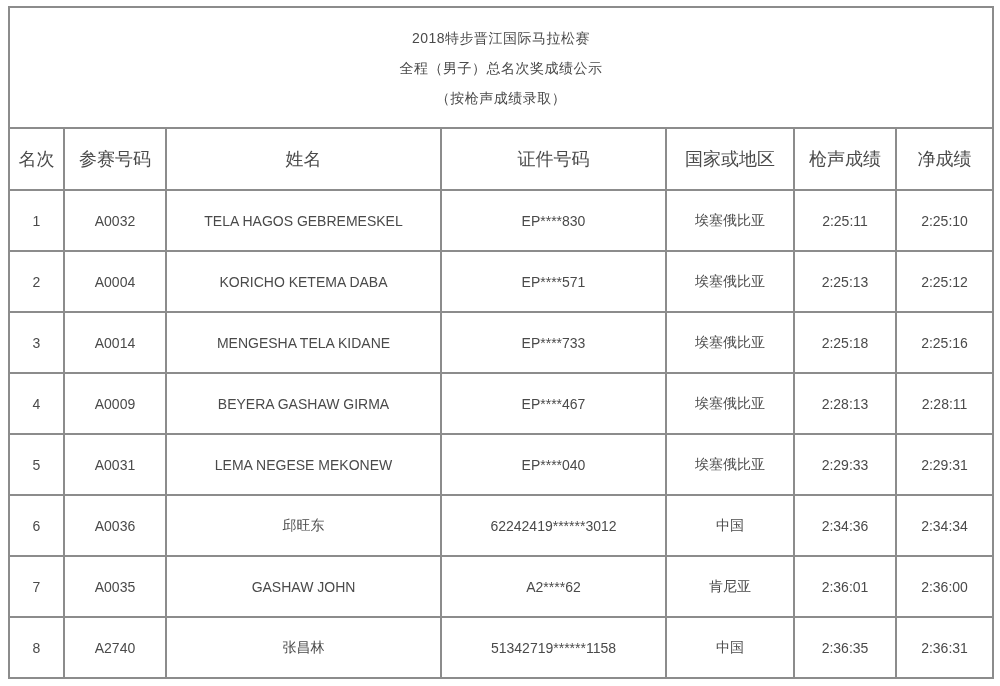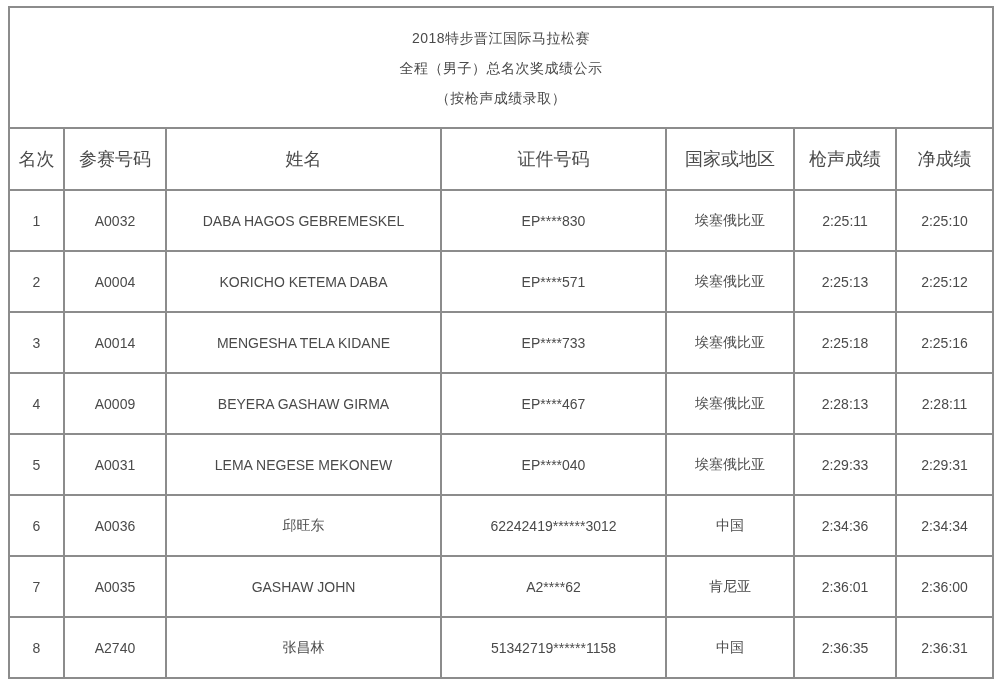--- a/index.html
+++ b/index.html
@@ -96,21 +96,21 @@
           <th>证件号码</th>
           <th>国家或地区</th>
           <th>枪声成绩</th>
           <th>净成绩</th>
         </tr>
     </thead>
     <tbody>
         <tr>
           <td>1</td>
           <td>A0032</td>
-          <td>DABA HAGOS GEBREMESKEL</td>
+          <td>TELA HAGOS GEBREMESKEL</td>
           <td>EP****830</td>
           <td>埃塞俄比亚</td>
           <td>2:25:11</td>
           <td>2:25:10</td>
         </tr>
         <tr>
           <td>2</td>
           <td>A0004</td>
           <td>KORICHO KETEMA DABA</td>
           <td>EP****571</td>

